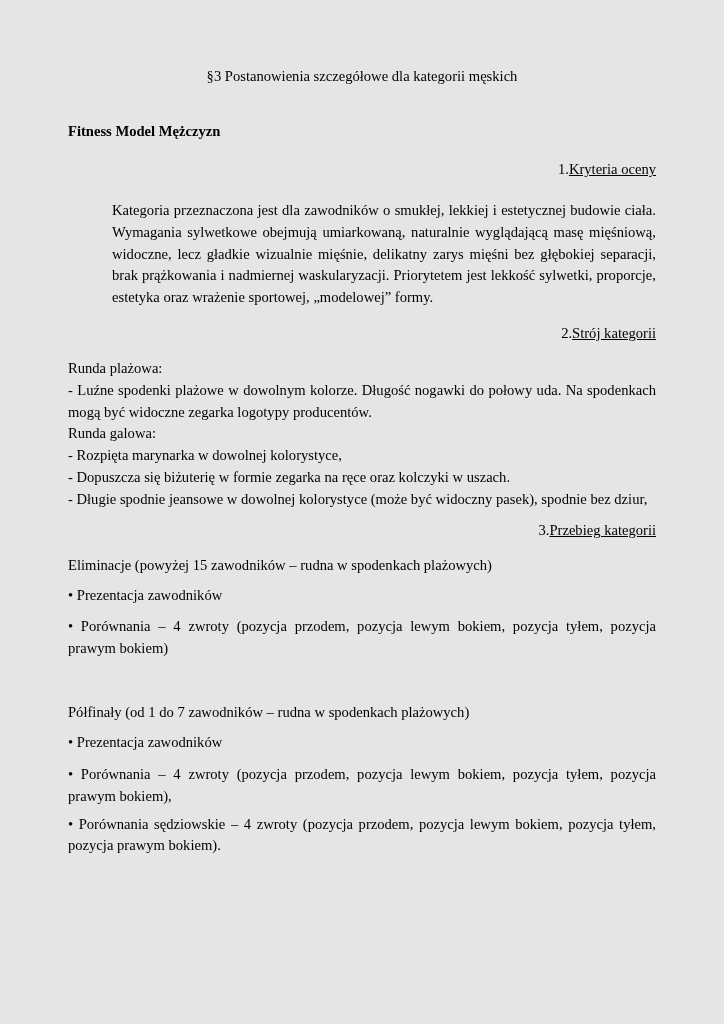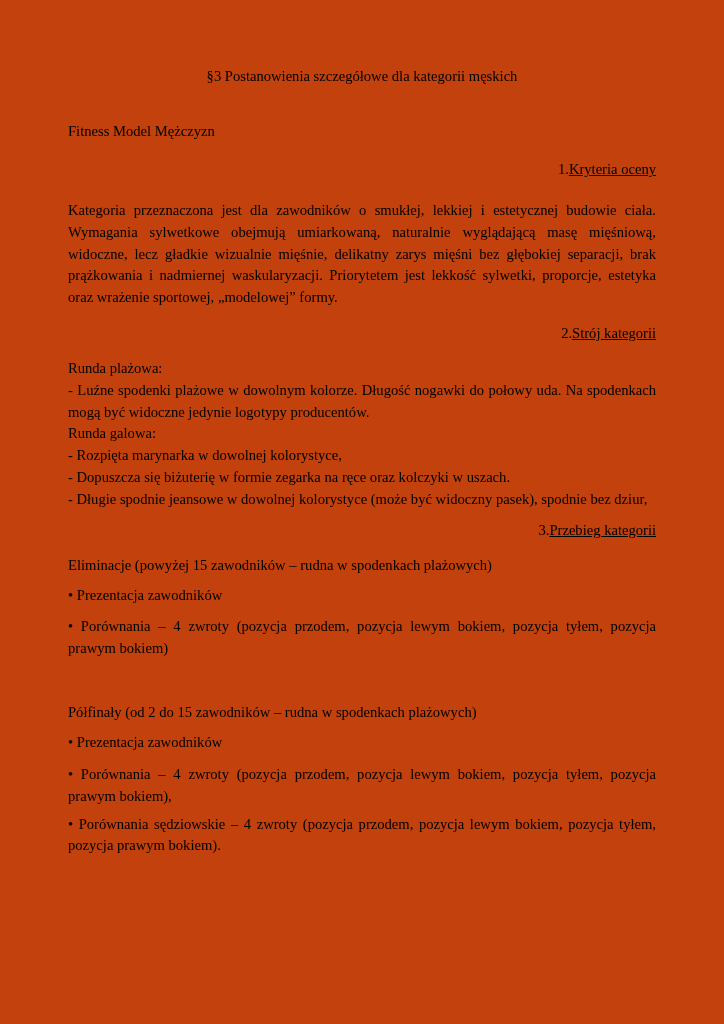--- a/index.html
+++ b/index.html
@@ -5,55 +5,55 @@
   html, body {
     margin: 0;
     padding: 0;
     background: #ffffff;
   }
   .page {
     position: relative;
     width: 724px;
     height: 1024px;
     box-sizing: border-box;
-    background: #c2410c;
+    background: #e5e5e5;
     color: #000000;
     font-family: "Liberation Serif", "DejaVu Serif", serif;
     font-size: 14.6px;
     line-height: 21.7px;
     padding: 66px 68px 0 68px;
     overflow: hidden;
   }
   p { margin: 0; }
   .doc-title {
     text-align: center;
     margin-bottom: 33px;
   }
   .main-heading {
-    font-weight: normal;
+    font-weight: bold;
     margin-bottom: 17px;
   }
   .num-heading {
     padding-left: 24px;
     text-align: right;
   }
   .num-heading .num {
     display: inline-block;
     width: 22px;
   }
   .num-heading .ht {
     text-decoration: underline;
   }
   .para {
     text-align: justify;
     hyphens: manual;
   }
   .lead .round-name { font-weight: normal; }
   .mb-19 { margin-bottom: 19px; }
-  .mb-14 { margin-bottom: 14px; }
+  .mb-14 { margin-bottom: 14px; margin-left: 44px; }
   .mb-13 { margin-bottom: 13px; }
   .mb-10 { margin-bottom: 10px; }
   .mb-9  { margin-bottom: 9px; }
   .mb-8  { margin-bottom: 8px; }
   .mb-6  { margin-bottom: 6px; }
   .mb-42 { margin-bottom: 42px; }
 </style>
 </head>
 <body>
 
@@ -64,36 +64,36 @@
   <p class="main-heading">Fitness Model Mężczyzn</p>
 
   <p class="num-heading mb-19"><span class="num">1.</span><span class="ht">Kryteria oceny</span></p>
 
   <p class="para mb-14">Kategoria przeznaczona jest dla zawodników o smukłej, lekkiej i estetycznej budo­wie ciała. Wymagania sylwetkowe obejmują umiarkowaną, naturalnie wyglądającą masę mięśniową, widoczne, lecz gładkie wizualnie mięśnie, delikatny zarys mięśni bez głębokiej separacji, brak prążkowania i nadmiernej waskularyzacji. Priorytetem jest lekkość sylwetki, proporcje, estetyka oraz wrażenie sportowej, „modelowej” formy.</p>
 
   <p class="num-heading mb-14"><span class="num">2.</span><span class="ht">Strój kategorii</span></p>
 
   <div class="mb-10">
     <p class="para">Runda plażowa:</p>
-    <p class="para">- Luźne spodenki plażowe w dowolnym kolorze. Długość nogawki do połowy uda. Na spodenkach mogą być widoczne jedynie logotypy producentów.</p>
+    <p class="para">- Luźne spodenki plażowe w dowolnym kolorze. Długość nogawki do połowy uda. Na spodenkach mogą być widoczne zegarka logotypy producentów.</p>
     <p class="para">Runda galowa:</p>
     <p class="para">- Rozpięta marynarka w dowolnej kolorystyce,</p>
     <p class="para">- Dopuszcza się biżuterię w formie zegarka na ręce oraz kolczyki w uszach.</p>
     <p class="para">- Długie spodnie jeansowe w dowolnej kolorystyce (może być widoczny pasek), spodnie bez dziur,</p>
   </div>
 
   <p class="num-heading mb-13"><span class="num">3.</span><span class="ht">Przebieg kategorii</span></p>
 
   <p class="para lead mb-8"><span class="round-name">Eliminacje</span><span> (powyżej 15 zawodników – rudna w spodenkach plażowych)</span></p>
 
   <p class="para mb-10"><span>•</span> <span>Prezentacja zawodników</span></p>
 
   <p class="para mb-42"><span>•</span> <span>Porównania – 4 zwroty (pozycja przodem, pozycja lewym bokiem, pozycja ty­łem, pozycja prawym bokiem)</span></p>
 
-  <p class="para lead mb-9"><span class="round-name">Półfinały</span><span> (od 2 do 15 zawodników – rudna w spodenkach plażowych)</span></p>
+  <p class="para lead mb-9"><span class="round-name">Półfinały</span><span> (od 1 do 7 zawodników – rudna w spodenkach plażowych)</span></p>
 
   <p class="para mb-10"><span>•</span> <span>Prezentacja zawodników</span></p>
 
   <p class="para mb-6"><span>•</span> <span>Porównania – 4 zwroty (pozycja przodem, pozycja lewym bokiem, pozycja ty­łem, pozycja prawym bokiem),</span></p>
 
   <p class="para"><span>•</span> <span>Porównania sędziowskie – 4 zwroty (pozycja przodem, pozycja lewym bokiem, pozycja tyłem, pozycja prawym bokiem).</span></p>
 
 </div>
 
 </body></html>

